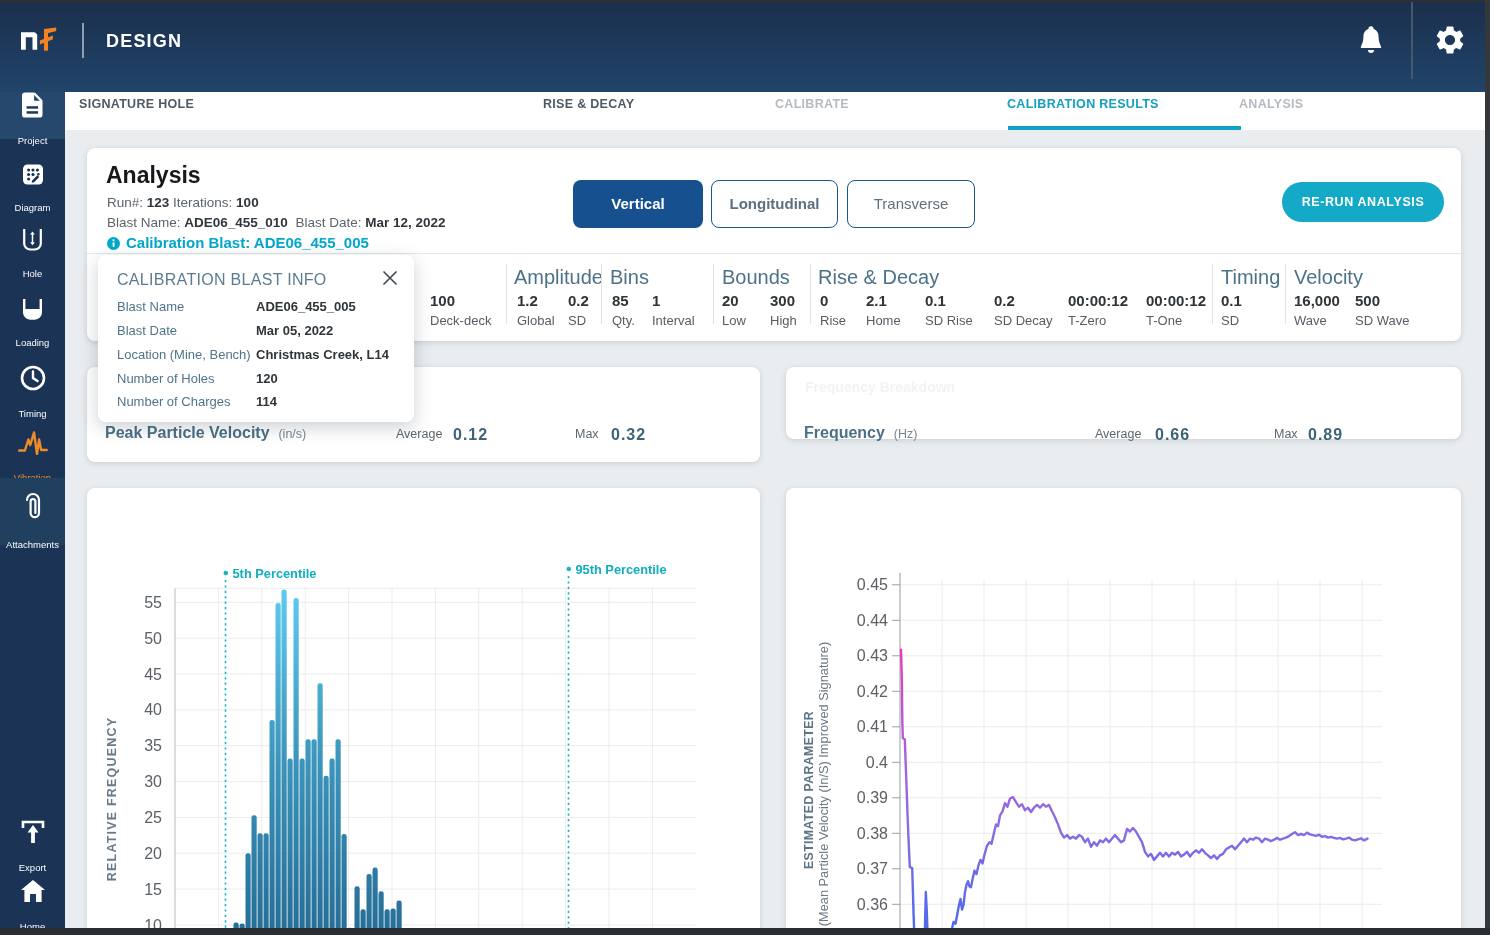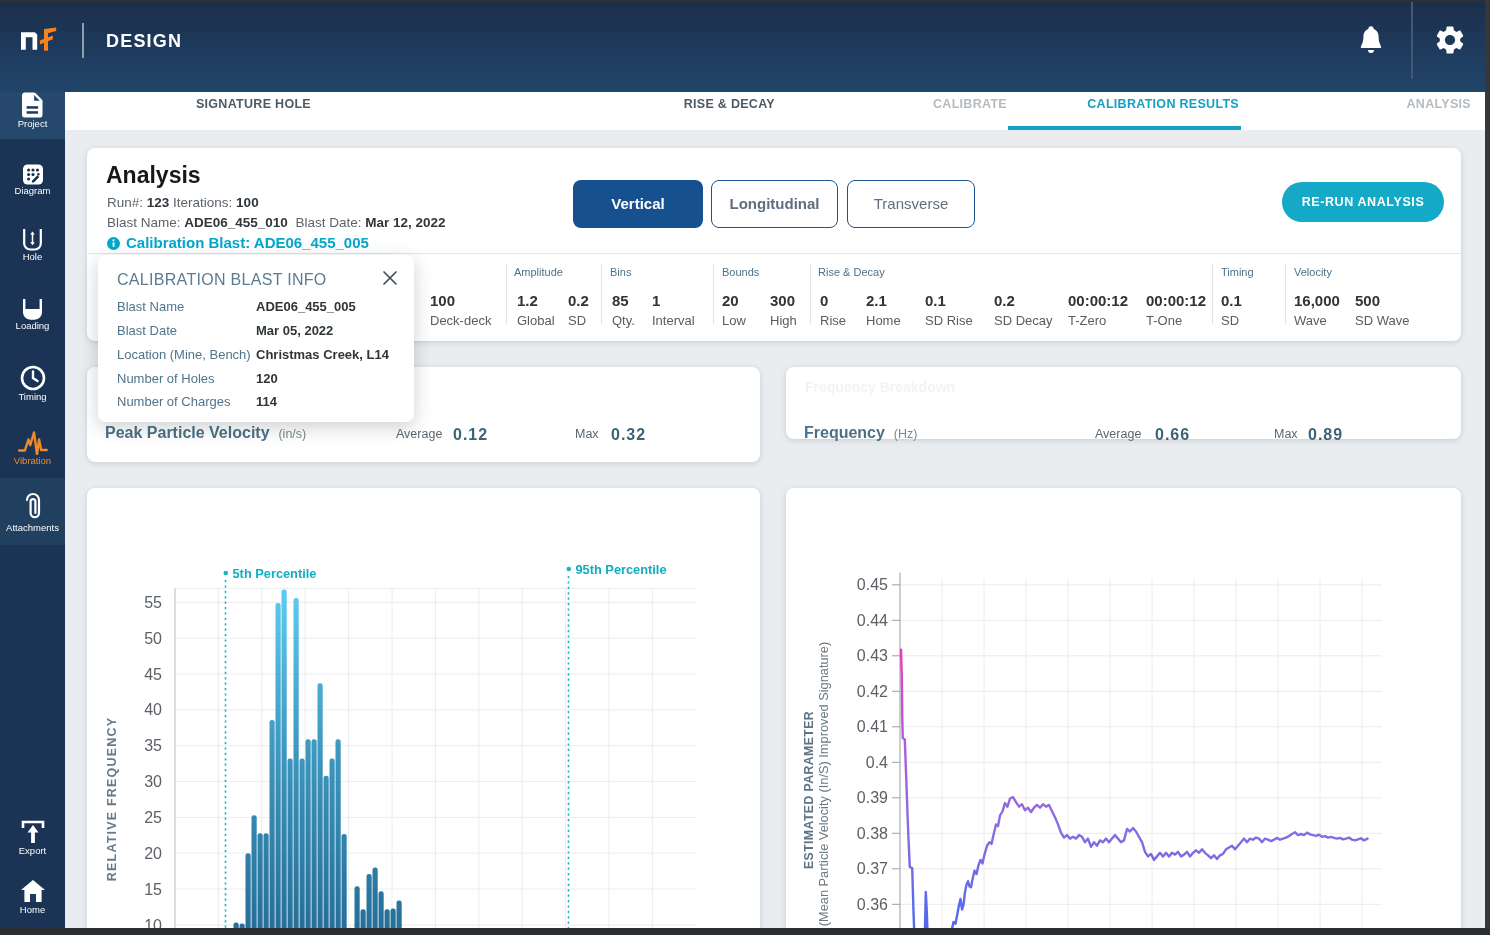--- a/index.html
+++ b/index.html
@@ -10,28 +10,28 @@
 #hdr{position:absolute;left:0;top:0;width:1490px;height:92px;background:linear-gradient(180deg,#1b2e4a 0%,#1e3c5f 60%,#214569 100%);z-index:10}
 #logo{position:absolute;left:21px;top:27px}
 #hdiv1{position:absolute;left:82px;top:23px;width:1.5px;height:35px;background:#b6c1cc;opacity:.75}
 #design{position:absolute;left:106px;top:31px;font-size:18px;font-weight:bold;color:#fff;letter-spacing:1.2px}
 #bell{position:absolute;left:1356px;top:24px}
 #hdiv2{position:absolute;left:1411px;top:2px;width:2px;height:77px;background:#46586e}
 #gearw{position:absolute;left:1433px;top:23px}
 
 #side{position:absolute;left:0;top:79px;width:65px;height:856px;background:#1b3456;z-index:9}
 .sitem{position:absolute;left:0;width:65px;text-align:center;color:#fff}
-.sitem .lbl{font-size:9.5px;color:#fcfdfe;margin-top:0}
+.sitem .lbl{font-size:9.5px;color:#fcfdfe;margin-top:17px}
 .sitem svg{display:block;margin:0 auto}
 #it-project{background:#26486d;top:0;height:60px;padding-top:13px}
 #it-attach{background:#21405f;top:399px;height:67px;padding-top:13px}
 .orange .lbl{color:#f08c28}
 
 #tabs{position:absolute;left:65px;top:79px;width:1425px;height:51px;background:#fff;z-index:8}
-.tab{position:absolute;top:0;height:66px;line-height:51px;text-align:right;font-size:12.5px;font-weight:bold;letter-spacing:0.3px;color:#4e5a63;width:232px}
+.tab{position:absolute;top:0;height:66px;line-height:51px;text-align:left;font-size:12.5px;font-weight:bold;letter-spacing:0.3px;color:#4e5a63;width:232px}
 .tab.dis{color:#b4bbc1}
 .tab.act{color:#14a0c2}
 #tabu{position:absolute;left:943px;top:47px;width:233px;height:4px;background:#14a0c2}
 
 .card{position:absolute;background:#fff;border-radius:8px;box-shadow:0 1px 4px rgba(25,39,52,0.10),0 2px 10px rgba(25,39,52,0.06)}
 #cardA{left:87px;top:148px;width:1374px;height:193px}
 #ttl{position:absolute;left:19px;top:14px;font-size:23px;font-weight:bold;color:#16191c}
 .meta{position:absolute;left:20px;font-size:13.5px;color:#5c646b}
 .meta b{color:#30363b}
 #meta1{top:47px}#meta2{top:67px}
@@ -39,21 +39,21 @@
 #meta3 svg{vertical-align:-2px;margin-right:6px}
 #adiv{position:absolute;left:0;top:105px;width:1374px;height:1px;background:#e3e7ea}
 
 .btn{position:absolute;top:32px;height:48px;border-radius:8px;font-size:15px;font-weight:bold;text-align:center;line-height:48px}
 #bV{left:486px;width:130px;background:#17508f;color:#fff}
 #bL{left:624px;width:127px;border:1.5px solid #1d5593;color:#5e6f80;line-height:45px;font-weight:bold}
 #bT{left:760px;width:128px;border:1.5px solid #1d5593;color:#5e6f80;line-height:45px;font-weight:normal}
 #bR{position:absolute;left:1195px;top:34px;width:162px;height:40px;border-radius:20px;background:#14a9c6;color:#fff;
     font-size:12.5px;font-weight:bold;letter-spacing:0.6px;text-align:center;line-height:40px}
 
-.ph{position:absolute;top:118px;font-size:11px;color:#4c7288}
+.ph{position:absolute;top:118px;font-size:20px;color:#4c7288}
 .pv{position:absolute;top:144px;font-size:15px;font-weight:bold;color:#2e3438}
 .ps{position:absolute;top:165px;font-size:13px;color:#565d63}
 .pd{position:absolute;top:116px;width:1px;height:60px;background:#dfe3e6}
 
 #cardB{left:87px;top:367px;width:673px;height:95px}
 #cardC{left:786px;top:367px;width:675px;height:72px}
 .stitle{position:absolute;left:18px;top:57px;font-size:16px;font-weight:bold;color:#4c7086}
 .sunit{font-size:12.5px;font-weight:normal;color:#7b868e}
 .slab{position:absolute;top:60px;font-size:12.5px;color:#5d666d}
 .sval{position:absolute;top:59px;font-size:16px;font-weight:bold;letter-spacing:1px;color:#3d6377}

